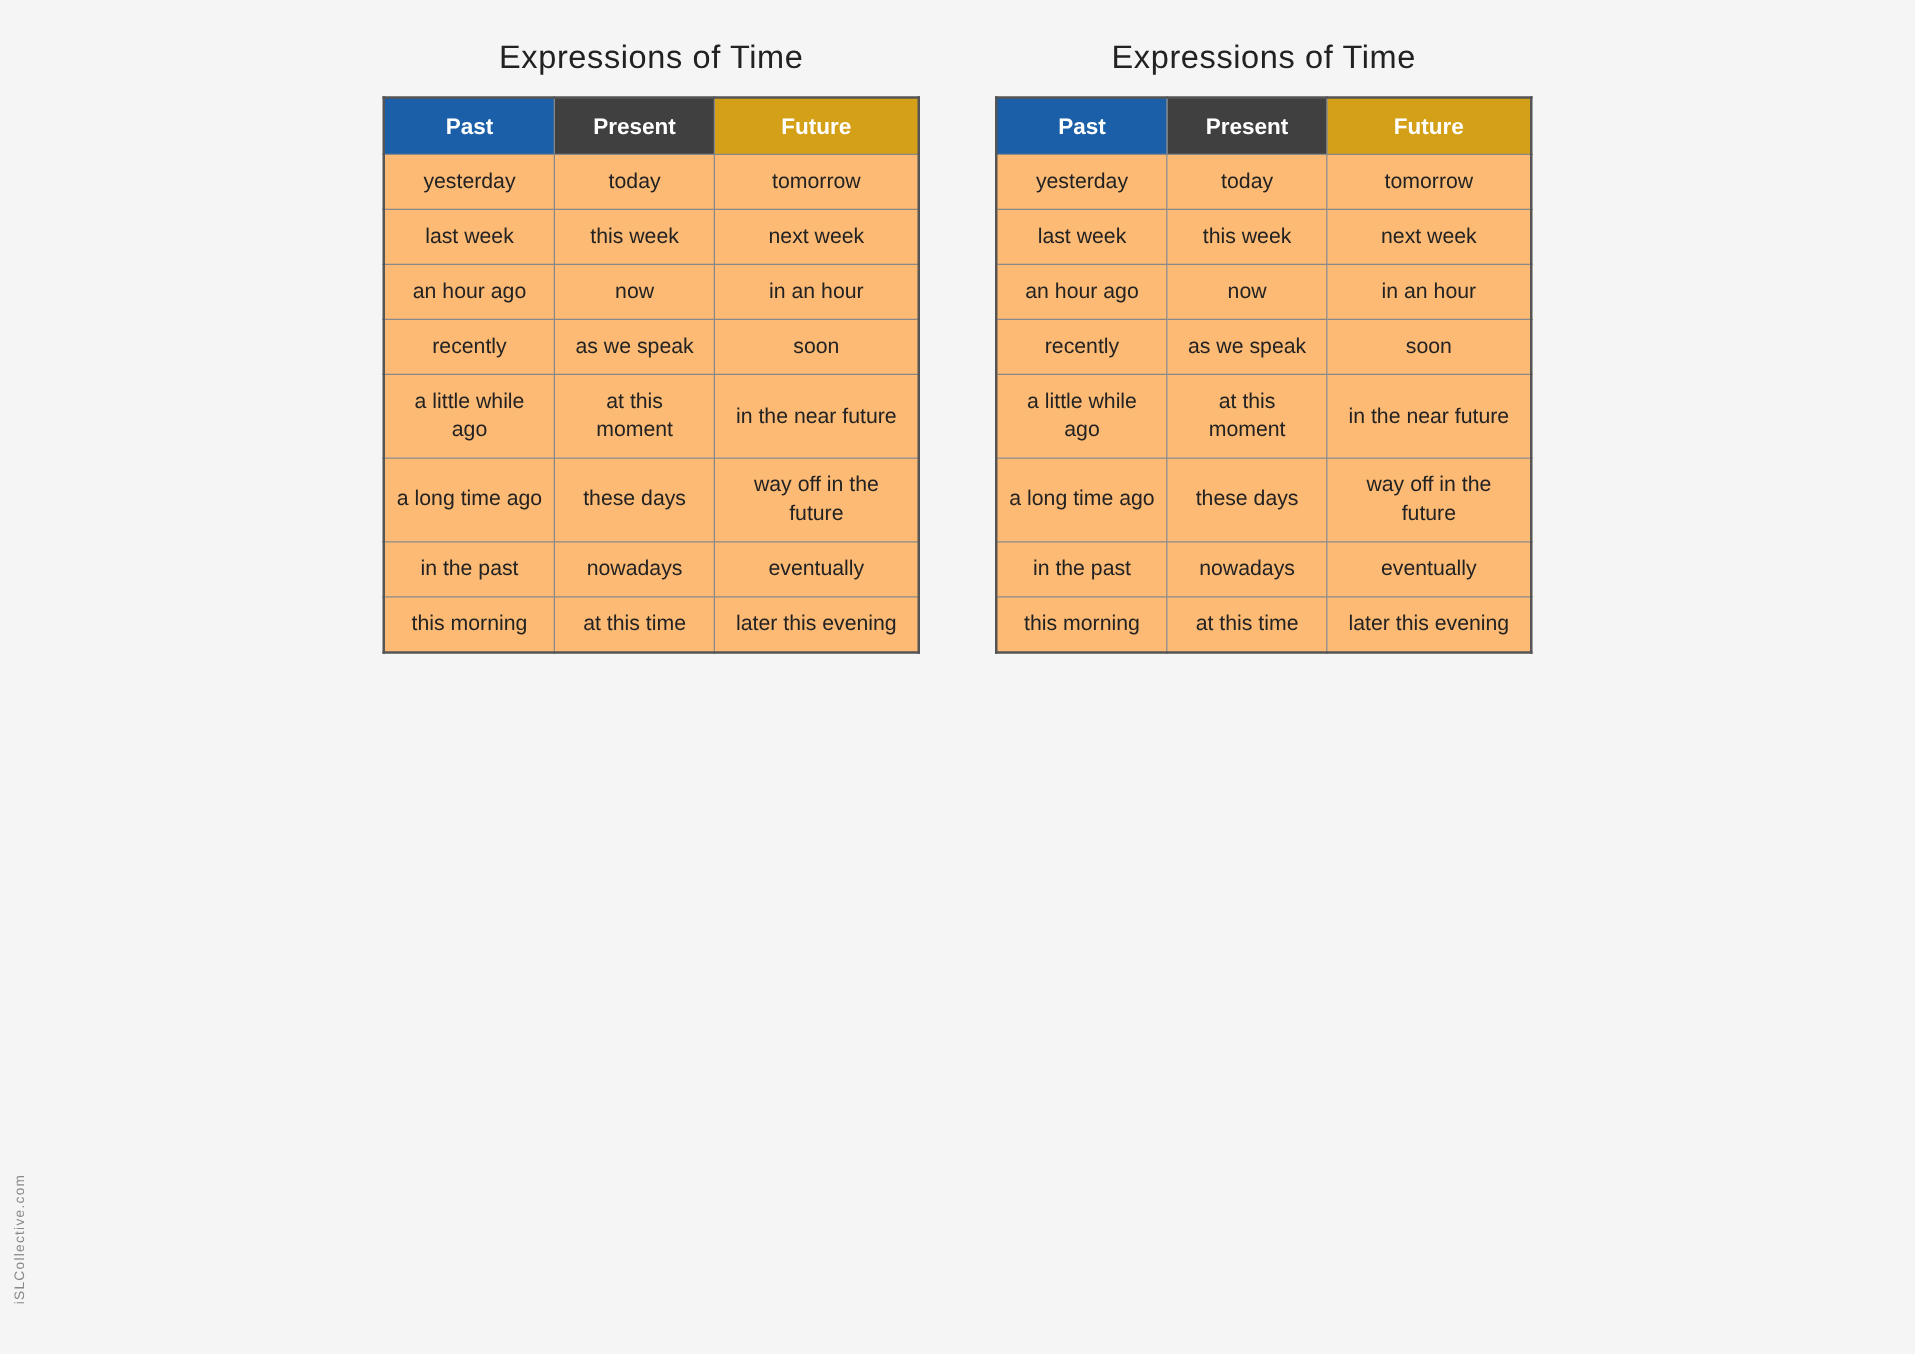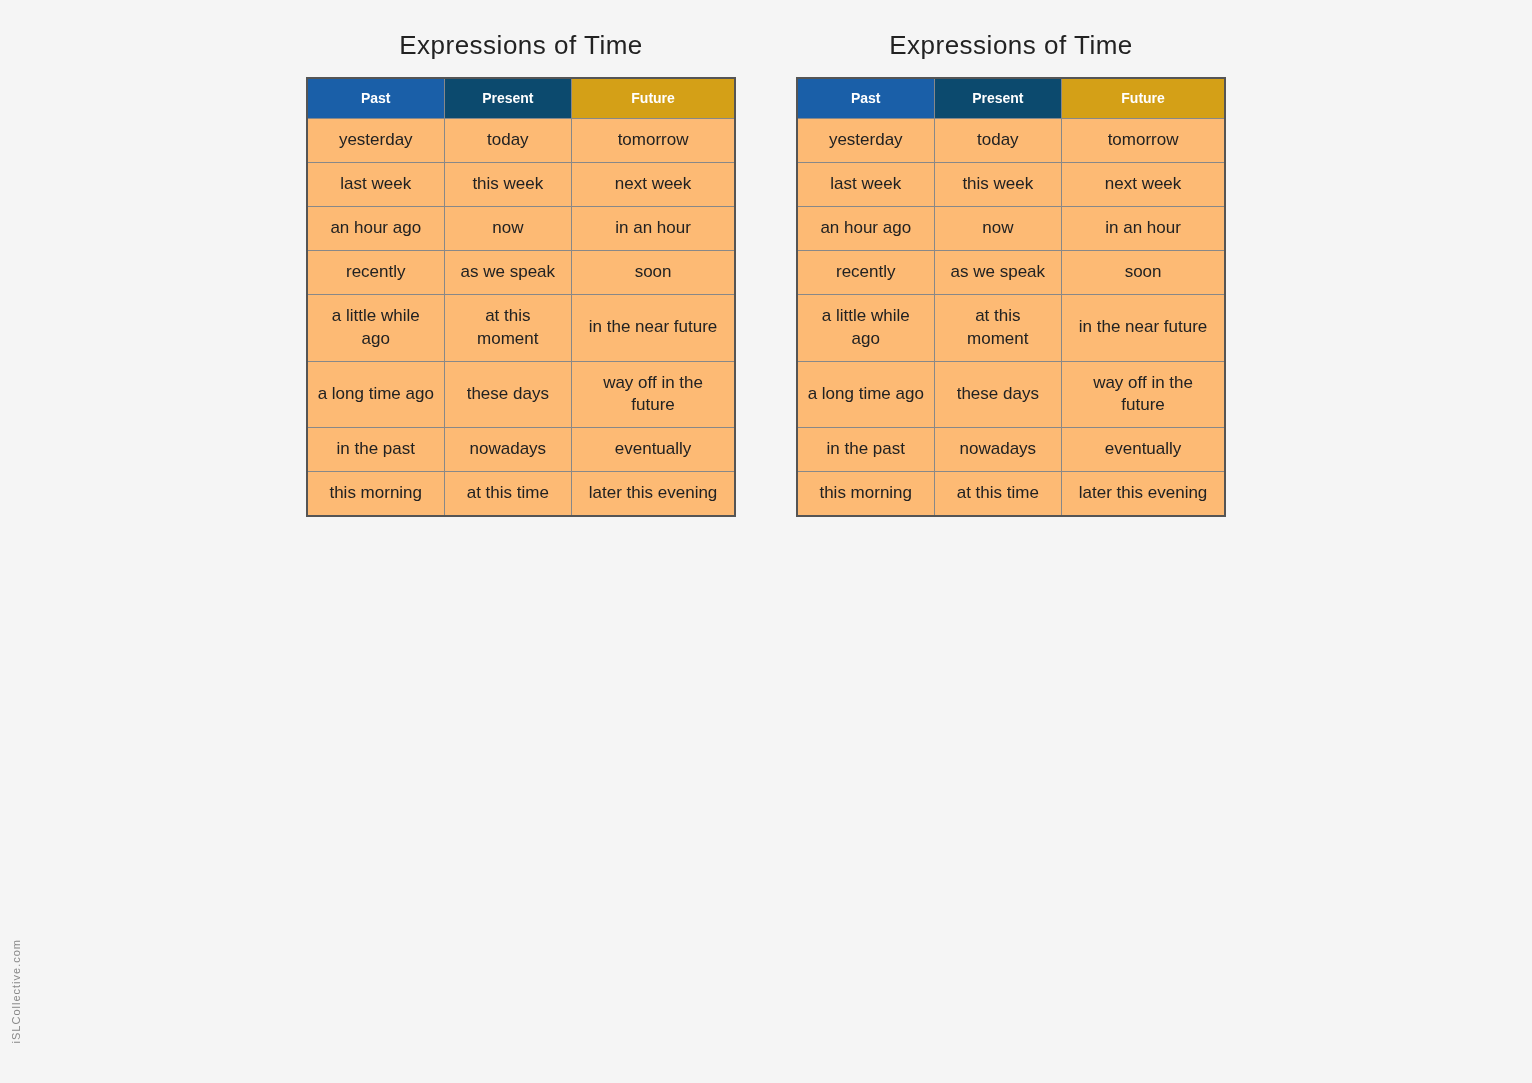--- a/index.html
+++ b/index.html
@@ -45,31 +45,31 @@
       border: 1.5px solid #888;
       text-align: center;
       padding: 10px 8px;
       font-size: 17px;
       vertical-align: middle;
       line-height: 1.35;
     }
 
     .time-table thead tr th {
       padding: 10px 24px;
-      font-size: 14px;
+      font-size: 18px;
       font-weight: bold;
       color: #fff;
     }
 
     .th-past {
       background-color: #1a5fa8;
     }
 
     .th-present {
-      background-color: #0c4a6e;
+      background-color: #404040;
     }
 
     .th-future {
       background-color: #d4a017;
       color: #fff;
     }
 
     .time-table tbody tr td {
       color: #222;
       background: #fdba74;

